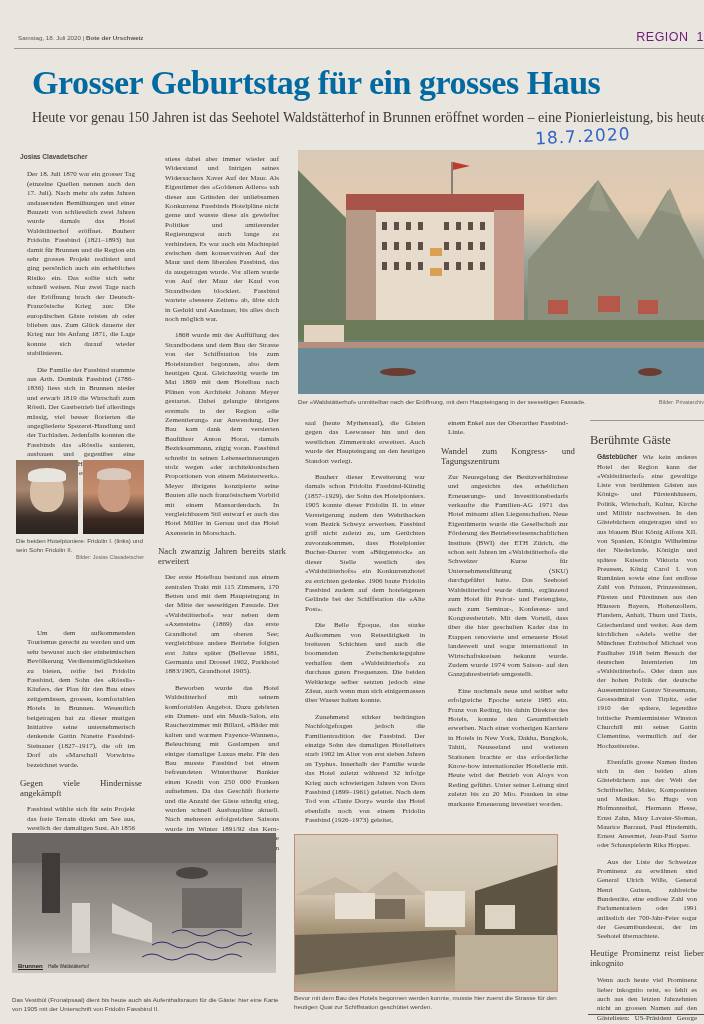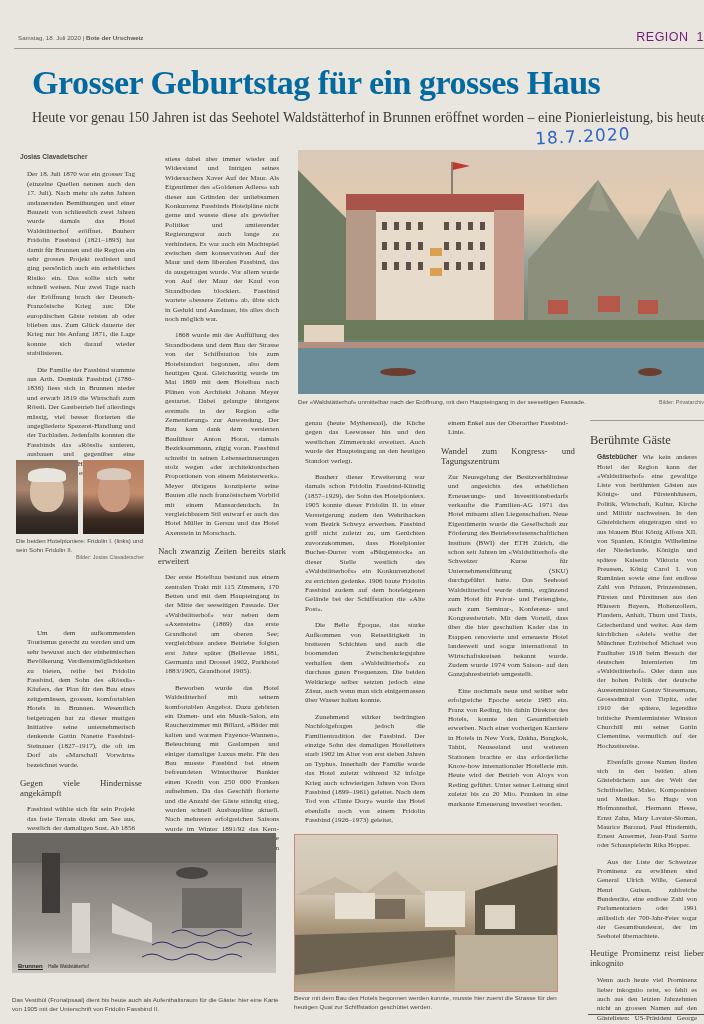--- a/index.html
+++ b/index.html
@@ -65,21 +65,21 @@
 
 <div class="col" style="left:20px;top:622px;width:122px;">
   <p>Um dem aufkommenden Tourismus gerecht zu werden und um sehr bewusst auch der einheimischen Bevölkerung Verdienstmöglichkeiten zu bieten, reifte bei Fridolin Fassbind, dem Sohn des «Rössli»-Käufers, der Plan für den Bau eines zeitgemässen, grossen, komfortablen Hotels in Brunnen. Wesentlich beigetragen hat zu dieser mutigen Initiative seine unternehmerisch denkende Gattin Nanette Fassbind-Steinauer (1827–1917), die oft im Dorf als «Marschall Vorwärts» bezeichnet wurde.</p>
   <h3>Gegen viele Hindernisse angekämpft</h3>
   <p class="noindent">Fassbind wählte sich für sein Projekt das freie Terrain direkt am See aus, westlich der damaligen Sust. Ab 1856 kaufte er dort bestehende Haus- und Eigengärten der Brunner zusammen,</p>
 </div>
 
 <div class="col" style="left:158px;top:148px;width:128px;">
   <p class="noindent">stiess dabei aber immer wieder auf Widerstand und Intrigen seines Widersachers Xaver Auf der Maur. Als Eigentümer des «Goldenen Adlers» sah dieser aus Gründen der unliebsamen Konkurrenz Fassbinds Hotelpläne nicht gerne und wusste diese als gewiefter Politiker und amtierender Regierungsrat auch lange zu verhindern. Es war auch ein Machtspiel zwischen dem konservativen Auf der Maur und dem liberalen Fassbind, das da ausgetragen wurde. Vor allem wurde von Auf der Maur der Kauf von Strandboden blockiert. Fassbind wartete «bessere Zeiten» ab, übte sich in Geduld und Ausdauer, bis alles doch noch möglich war.</p>
   <p>1868 wurde mit der Auffüllung des Strandbodens und dem Bau der Strasse von der Schiffstation bis zum Hotelstandort begonnen, also dem heutigen Quai. Gleichzeitig wurde im Mai 1869 mit dem Hotelbau nach Plänen von Architekt Johann Meyer gestartet. Dabei gelangte übrigens erstmals in der Region «die Zementierung» zur Anwendung. Der Bau kam dank dem versierten Bauführer Anton Horat, damals Bezirksammann, zügig voran. Fassbind schreibt in seinen Lebenserinnerungen stolz wegen «der architektonischen Proportionen von einem Meisterwerk». Meyer übrigens konzipierte seine Bauten alle nach französischem Vorbild mit einem Mansardendach. In vergleichbarem Stil entwarf er auch das Hotel Müller in Gersau und das Hotel Axenstein in Morschach.</p>
-  <h3>Nach zwanzig Zeiten bereits stark erweitert</h3>
+  <h3>Nach zwanzig Jahren bereits stark erweitert</h3>
   <p class="noindent">Der erste Hotelbau bestand aus einem zentralen Trakt mit 115 Zimmern, 170 Betten und mit dem Haupteingang in der Mitte der seeseitigen Fassade. Der «Waldstätterhof» war neben dem «Axenstein» (1869) das erste Grandhotel am oberen See; vergleichbare andere Betriebe folgten erst Jahre später (Bellevue 1881, Germania und Drossel 1902, Parkhotel 1883/1905, Grandhotel 1905).</p>
   <p>Beworben wurde das Hotel Waldstätterhof mit seinem komfortablen Angebot. Dazu gehörten ein Damen- und ein Musik-Salon, ein Raucherzimmer mit Billard, «Bäder mit kalten und warmen Fayence-Wannen», Beleuchtung mit Gaslampen und einiger damaliger Luxus mehr. Für den Bau musste Fassbind bei einem befreundeten Winterthurer Bankier einen Kredit von 250 000 Franken aufnehmen. Da das Geschäft florierte und die Anzahl der Gäste ständig stieg, wurden schnell Ausbaupläne aktuell. Nach mehreren erfolgreichen Saisons wurde im Winter 1891/92 das Kern-Hotel um das Vestibül (heute Fronalpsaal), die Rezeption, einen grossen Speise-</p>
 </div>
 
 <div class="photo" style="left:298px;top:150px;width:406px;height:244px;background:linear-gradient(180deg,#d9c9b8 0%,#e3cbb0 25%,#9aa59a 45%,#7b8a78 62%,#6f8676 75%,#5f7d86 82%,#4f6f7e 100%);">
   <svg width="406" height="244" viewBox="0 0 406 244">
     <polygon points="0,20 60,80 80,190 0,190" fill="#6f7b62"></polygon>
     <polygon points="230,110 300,30 340,90 370,40 406,110 406,190 230,190" fill="#8b8f7c"></polygon>
     <polygon points="290,60 300,30 312,62" fill="#9a9c88"></polygon>
     <polygon points="360,60 372,38 384,66" fill="#9a9c88"></polygon>
@@ -129,21 +129,21 @@
         <rect x="340" y="150" width="20" height="14"></rect>
       </g>
   </svg>
 </div>
 <div class="caption" style="position:absolute;left:298px;top:398px;width:406px;">
   <span>Der «Waldstätterhof» unmittelbar nach der Eröffnung, mit dem Haupteingang in der seeseitigen Fassade.</span>
   <span style="float:right;font-size:5.4px;color:#6a6662;">Bilder: Privatarchiv</span>
 </div>
 
 <div class="col" style="left:298px;top:412px;width:134px;">
-  <p class="noindent">genau (heute Mythensaal), die Küche gegen das Leewasser hin und den westlichen Zimmertrakt erweitert. Auch wurde der Haupteingang an den heutigen Standort verlegt.</p>
+  <p class="noindent">saal (heute Mythensaal), die Gästen gegen das Leewasser hin und den westlichen Zimmertrakt erweitert. Auch wurde der Haupteingang an den heutigen Standort verlegt.</p>
   <p>Bauherr dieser Erweiterung war damals schon Fridolin Fassbind-Kündig (1857–1929), der Sohn des Hotelpioniers. 1905 konnte dieser Fridolin II. in einer Versteigerung zudem den Wehrihacken vom Bezirk Schwyz erwerben. Fassbind griff nicht zuletzt zu, um Gerüchten zuvorzukommen, dass Hotelpionier Bucher-Durrer vom «Bürgenstock» an dieser Stelle westlich des «Waldstätterhofs» ein Konkurrenzhotel zu errichten gedenke. 1906 baute Fridolin Fassbind zudem auf dem hoteleigenen Gelände bei der Schiffstation die «Alte Post».</p>
   <p>Die Belle Époque, das starke Aufkommen von Reisetätigkeit in breiteren Schichten und auch die boomenden Zwischenkriegsjahre verhalfen dem «Waldstätterhof» zu durchaus guten Frequenzen. Die beiden Weltkriege selber setzten jedoch eine Zäsur, auch wenn man sich einigermassen über Wasser halten konnte.</p>
   <p>Zunehmend stärker bedrängten Nachfolgefragen jedoch die Familientradition der Fassbind. Der einzige Sohn des damaligen Hotelleiters starb 1902 im Alter von erst sieben Jahren an Typhus. Innerhalb der Familie wurde das Hotel zuletzt während 32 infolge Krieg auch schwierigen Jahren von Dora Fassbind (1899–1961) geleitet. Nach dem Tod von «Tante Dory» wurde das Hotel ebenfalls noch von einem Fridolin Fassbind (1926–1973) geleitet,</p>
 </div>
 
 <div class="col" style="left:441px;top:412px;width:134px;">
   <p class="noindent">einem Enkel aus der Oberarther Fassbind-Linie.</p>
   <h3>Wandel zum Kongress- und Tagungszentrum</h3>
   <p class="noindent">Zur Neuregelung der Besitzverhältnisse und angesichts des erheblichen Erneuerungs- und Investitionsbedarfs verkaufte die Familien-AG 1971 das Hotel mitsamt allen Liegenschaften. Neue Eigentümerin wurde die Gesellschaft zur Förderung des Betriebswissenschaftlichen Instituts (BWI) der ETH Zürich, die schon seit Jahren im «Waldstätterhof» die Schweizer Kurse für Unternehmensführung (SKU) durchgeführt hatte. Das Seehotel Waldstätterhof wurde damit, ergänzend zum Hotel für Privat- und Feriengäste, auch zum Seminar-, Konferenz- und Kongressbetrieb. Mit dem Vorteil, dass über die hier geschulten Kader das in Etappen renovierte und erneuerte Hotel landesweit und sogar international in Wirtschaftskreisen bekannt wurde. Zudem wurde 1974 vom Saison- auf den Ganzjahresbetrieb umgestellt.</p>
   <p>Eine nochmals neue und seither sehr erfolgreiche Epoche setzte 1985 ein. Franz von Reding, bis dahin Direktor des Hotels, konnte den Gesamtbetrieb erwerben. Nach einer vorherigen Karriere in Hotels in New York, Dakha, Bangkok, Tahiti, Neuseeland und weiteren Stationen brachte er das erforderliche Know-how internationaler Hotellerie mit. Heute wird der Betrieb von Aloys von Reding geführt. Unter seiner Leitung sind zuletzt bis zu 20 Mio. Franken in eine markante Erneuerung investiert worden.</p>

